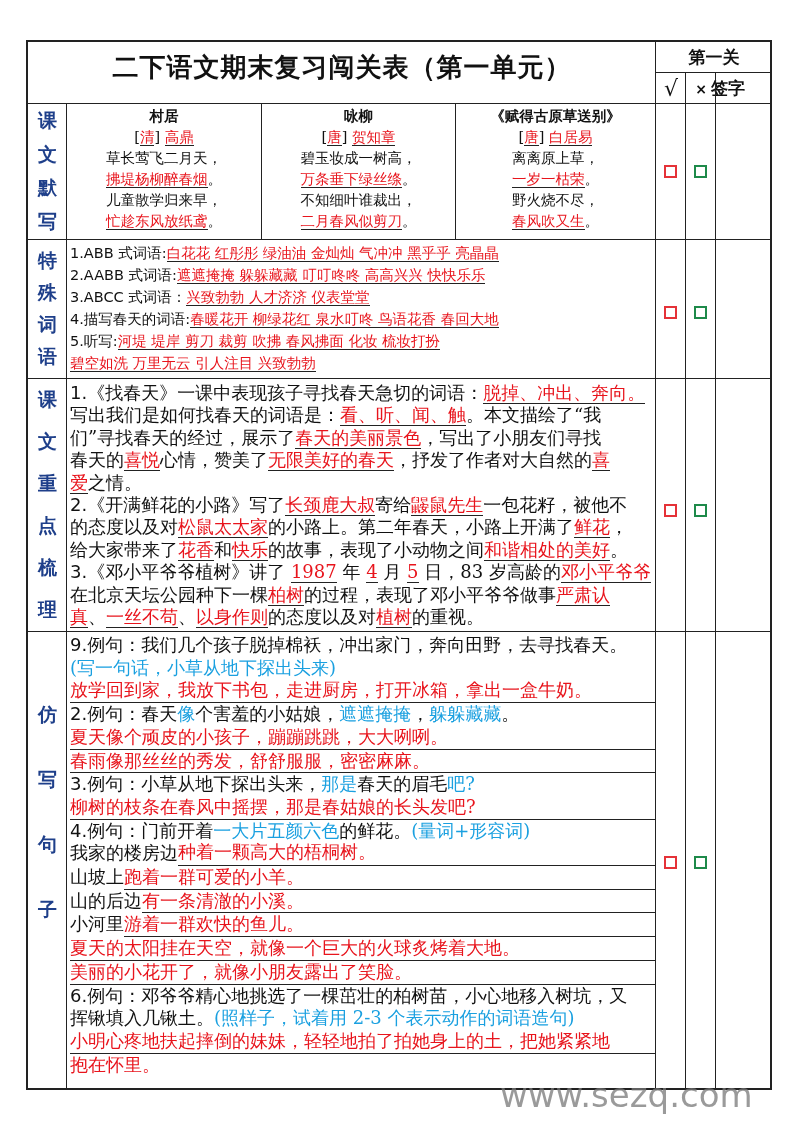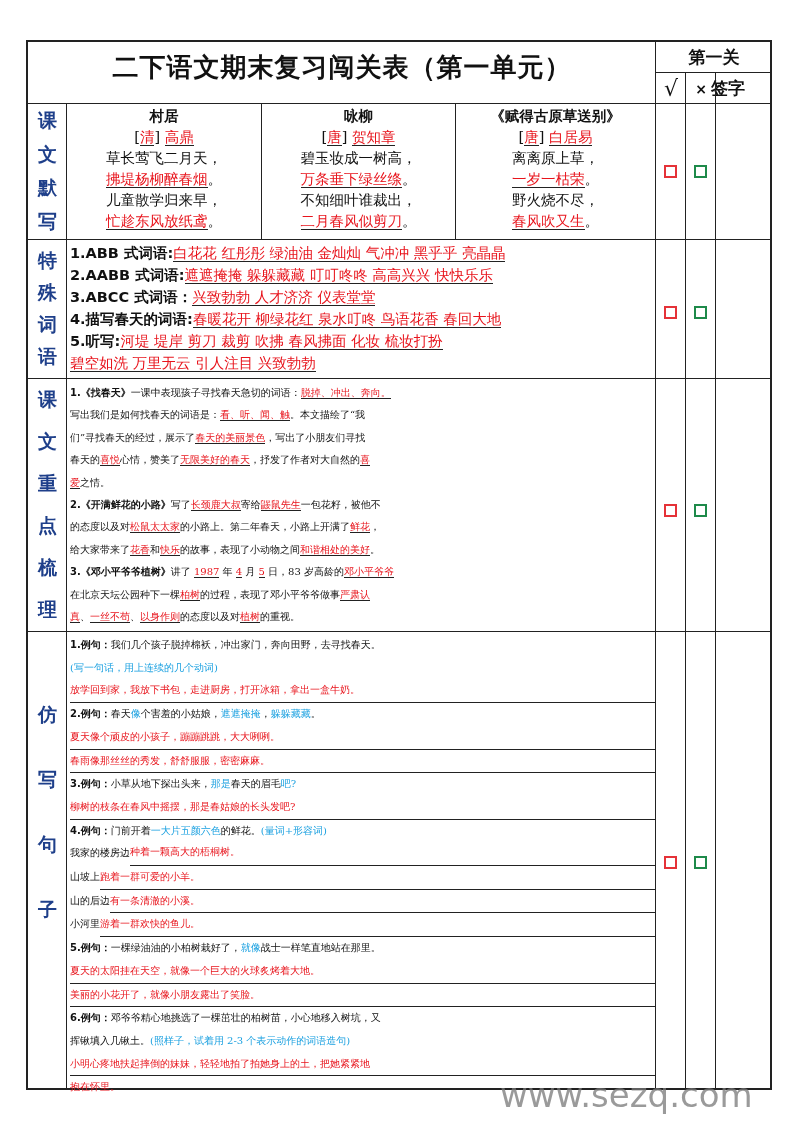--- a/index.html
+++ b/index.html
@@ -16,23 +16,23 @@
          display: flex; align-items: center; justify-content: center; font-size: 17px; }
   .sec-label { position: absolute; left: 0; width: 39px; display: flex; flex-direction: column;
                align-items: center; justify-content: space-around; color: #1e3f8a;
                font-family: "DejaVu Sans", sans-serif; font-weight: bold; font-size: 19px; }
   .poem { position: absolute; top: 62px; height: 136px; text-align: center;
           font-size: 14.5px; line-height: 21px; padding-top: 2px; box-sizing: border-box; }
   .poem .ptitle { font-family: "DejaVu Sans", sans-serif; font-weight: bold; }
   .red { color: #e8141c; }
   .blue { color: #1aa0e0; }
   .u { border-bottom: 1.5px solid #222; }
-  .content { position: absolute; left: 42px; width: 585px; font-size: 10px; line-height: 21.3px; }
+  .content { position: absolute; left: 42px; width: 585px; font-size: 18px; line-height: 21.3px; }
   .content .ln { white-space: nowrap; overflow: hidden; }
-  .b { font-family: "DejaVu Sans", sans-serif; font-weight: bold; }
+  .b { font-family: "DejaVu Sans", sans-serif; font-weight: normal; }
   .fill { display: block; border-bottom: 1.5px solid #222; }
   .cb { position: absolute; width: 13px; height: 13px; box-sizing: border-box; }
   .cb.red-box { border: 2px solid #e53238; }
   .cb.green-box { border: 2px solid #1e8a4a; }
   .watermark { position: absolute; left: 500px; top: 1050px; font-family: "DejaVu Sans", sans-serif;
                font-size: 34px; color: rgba(120,120,120,0.75); letter-spacing: 0px; margin-top: 25px; }
 </style>
 </head>
 <body>
 
@@ -136,22 +136,22 @@
   <div class="cb red-box" style="left:636px; top:462px;"></div>
   <div class="cb green-box" style="left:666px; top:462px;"></div>
 
   <div class="sec-label" style="top:640px; height:260px;">
     <span>仿</span>
     <span>写</span>
     <span>句</span>
     <span>子</span>
   </div>
   <div class="content" style="top:592px; line-height:22.7px;">
-    <div class="ln"><span class="b">1.例句：</span><span>我们几个孩子脱掉棉袄，冲出家门，奔向田野，去寻找春天。</span></div>
-    <div class="ln blue">(写一句话，用上连续的几个动词)</div>
+    <div class="ln"><span class="b">9.例句：</span><span>我们几个孩子脱掉棉袄，冲出家门，奔向田野，去寻找春天。</span></div>
+    <div class="ln blue">(写一句话，小草从地下探出头来)</div>
     <div class="ln red fill">放学回到家，我放下书包，走进厨房，打开冰箱，拿出一盒牛奶。</div>
 
     <div class="ln"><span class="b">2.例句：</span><span>春天</span><span class="blue">像</span><span>个害羞的小姑娘，</span><span class="blue">遮遮掩掩</span><span>，</span><span class="blue">躲躲藏藏</span><span>。</span></div>
     <div class="ln red fill">夏天像个顽皮的小孩子，蹦蹦跳跳，大大咧咧。</div>
     <div class="ln red fill">春雨像那丝丝的秀发，舒舒服服，密密麻麻。</div>
 
     <div class="ln"><span class="b">3.例句：</span><span>小草从地下探出头来，</span><span class="blue">那是</span><span>春天的眉毛</span><span class="blue">吧?</span></div>
     <div class="ln red fill">柳树的枝条在春风中摇摆，那是春姑娘的长头发吧?</div>
 
     <div class="ln"><span class="b">4.例句：</span><span>门前开着</span><span class="blue">一大片五颜六色</span><span>的鲜花。</span><span class="blue">(量词+形容词)</span></div>
@@ -165,21 +165,20 @@
       </div>
     <div class="ln" style="display:flex;">
         <span>山的后边</span>
         <span class="red fill" style="flex:1;">有一条清澈的小溪。</span>
       </div>
     <div class="ln" style="display:flex;">
         <span>小河里</span>
         <span class="red fill" style="flex:1;">游着一群欢快的鱼儿。</span>
       </div>
 
-    <div class="ln"><span class="b">5.例句：</span><span>一棵绿油油的小柏树栽好了，</span><span class="blue">就像</span><span>战士一样笔直地站在那里。</span></div>
     <div class="ln red fill">夏天的太阳挂在天空，就像一个巨大的火球炙烤着大地。</div>
     <div class="ln red fill">美丽的小花开了，就像小朋友露出了笑脸。</div>
 
     <div class="ln"><span class="b">6.例句：</span><span>邓爷爷精心地挑选了一棵茁壮的柏树苗，小心地移入树坑，又</span></div>
     <div class="ln"><span>挥锹填入几锹土。</span><span class="blue">(照样子，试着用 2-3 个表示动作的词语造句)</span></div>
     <div class="ln red fill">小明心疼地扶起摔倒的妹妹，轻轻地拍了拍她身上的土，把她紧紧地</div>
     <div class="ln red">抱在怀里。</div>
   </div>
   <div class="cb red-box" style="left:636px; top:814px;"></div>
   <div class="cb green-box" style="left:666px; top:814px;"></div>

